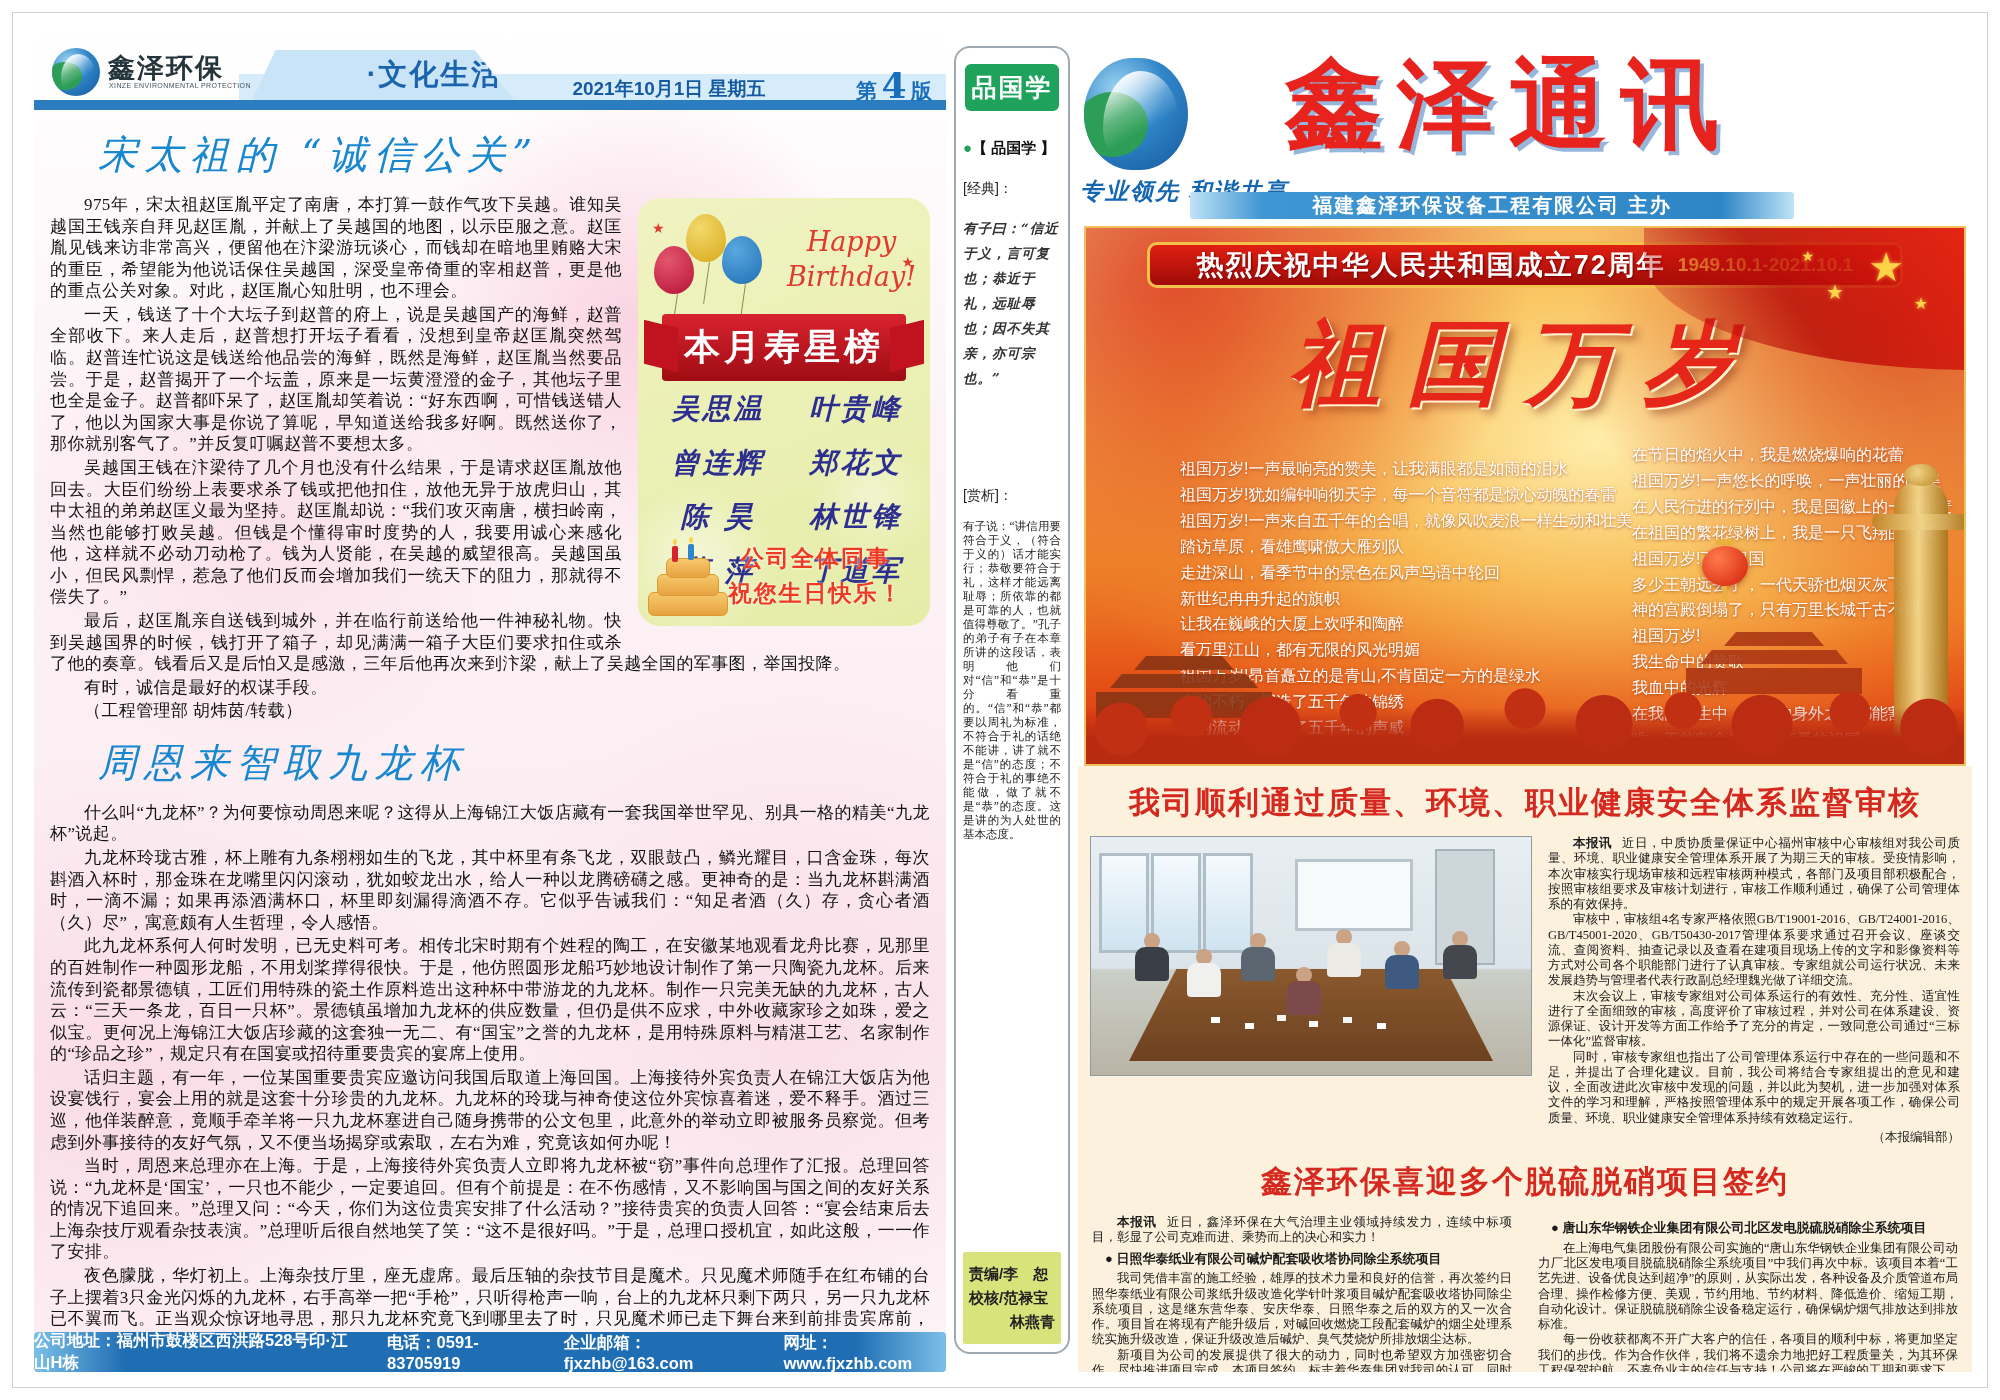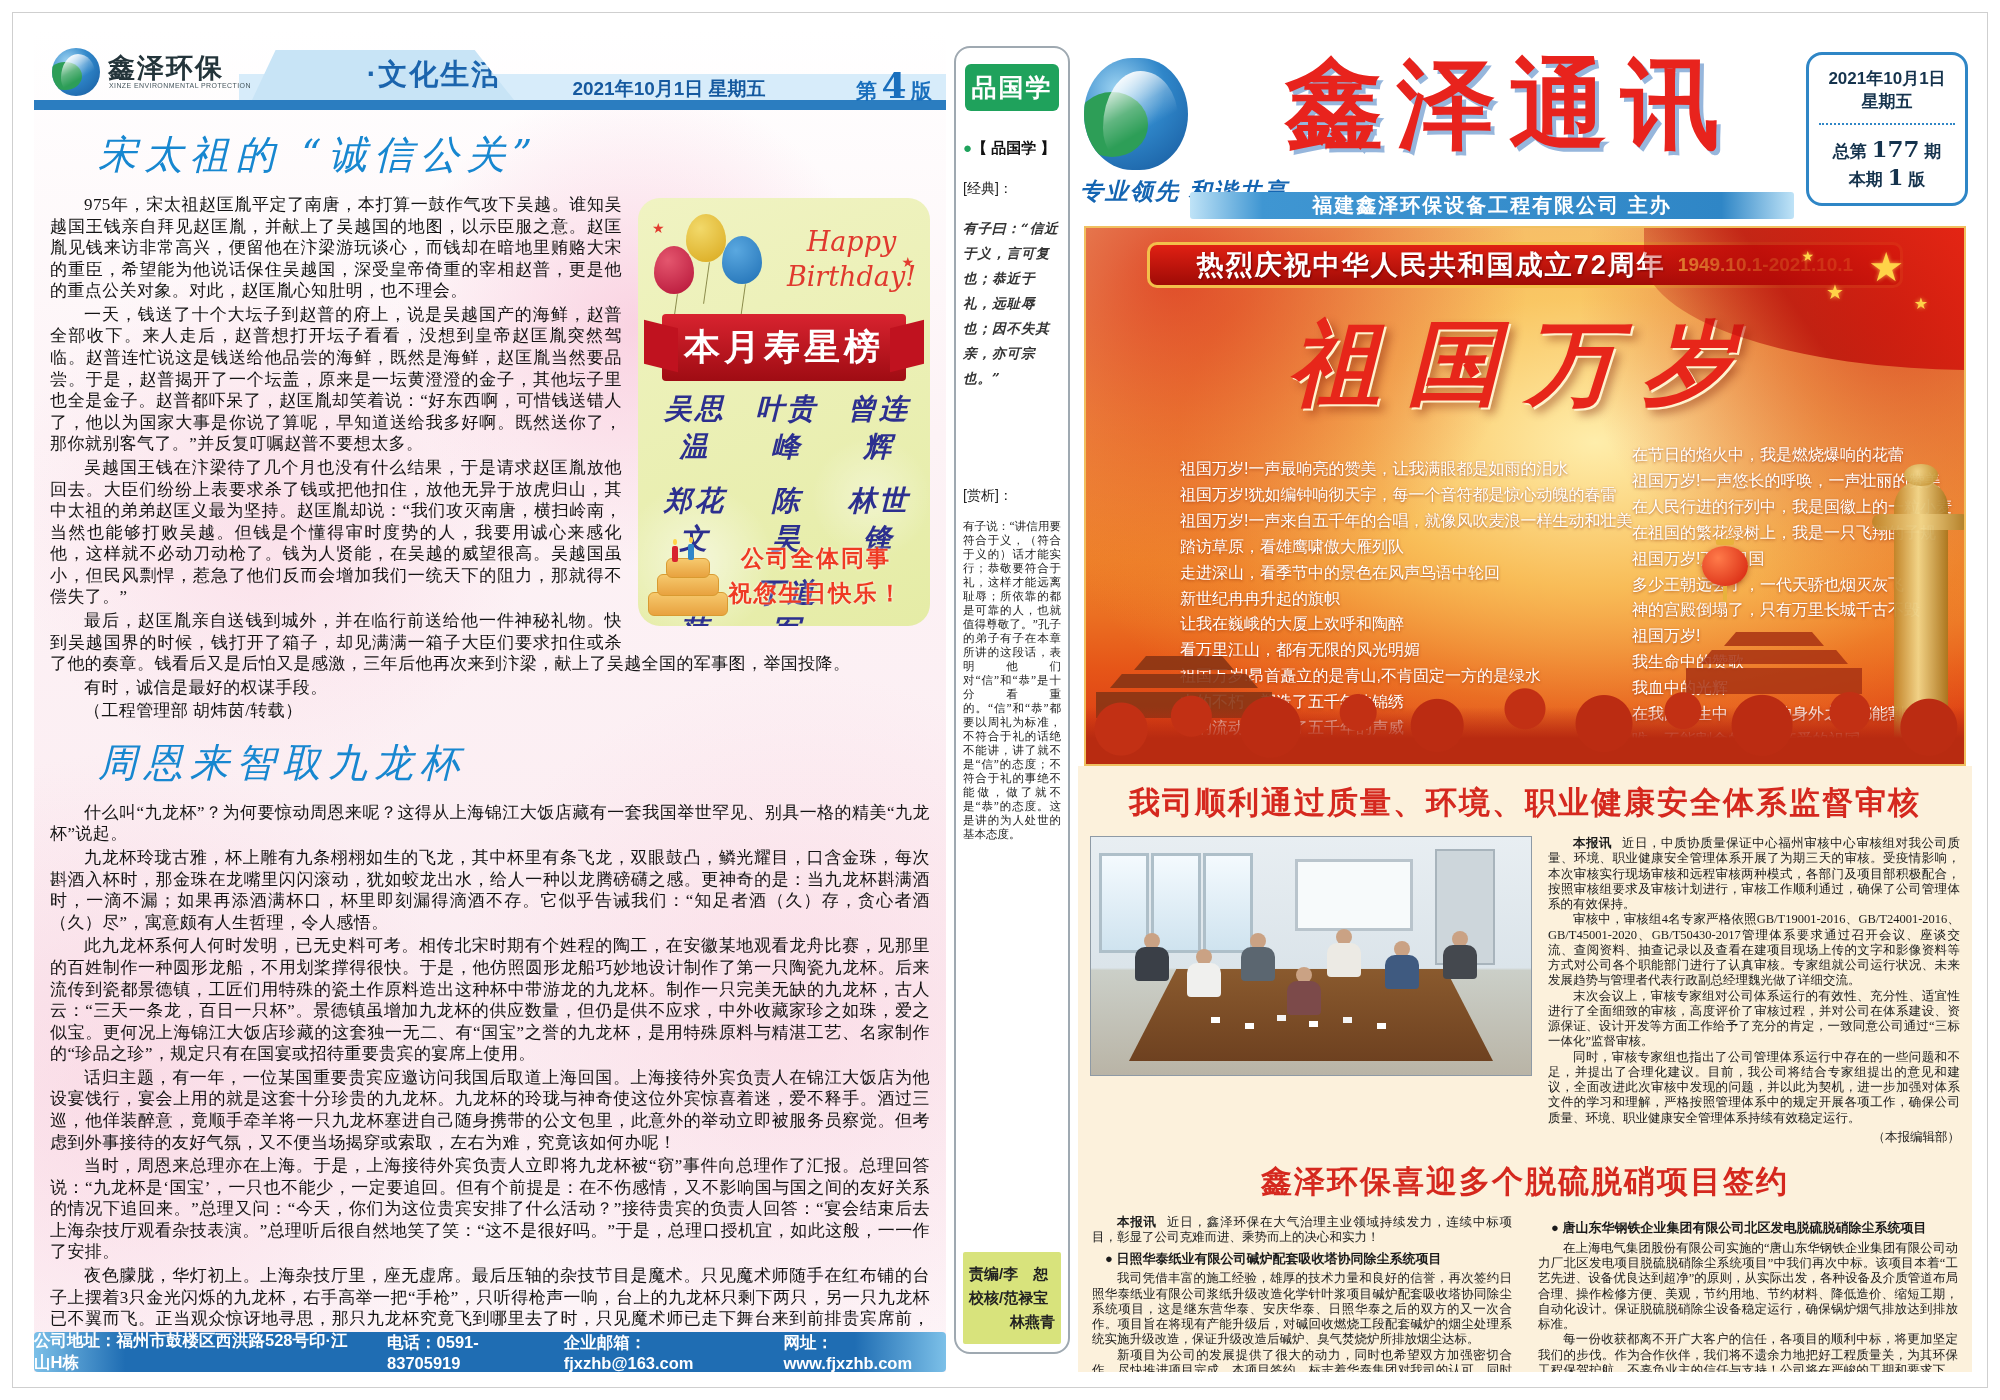--- a/index.html
+++ b/index.html
@@ -48,21 +48,21 @@
   .bl-yellow{left:48px;top:16px;background:radial-gradient(circle at 35% 30%,#f2d96a,#d9a81c);}
   .bl-blue{left:84px;top:38px;background:radial-gradient(circle at 35% 30%,#5aa8e0,#1f6fb4);}
   .bday-star{position:absolute;font-size:14px;color:#e23c30;}
   .hb{position:absolute;right:14px;top:26px;text-align:center;color:#e0392e;font-family:"DejaVu Serif",serif;
       font-style:italic;font-size:27px;line-height:1.3;}
   .ribbon{position:absolute;left:24px;right:24px;top:116px;background:linear-gradient(180deg,#d8232f,#9f0c13);
           color:#fff;text-align:center;font-size:36px;font-weight:bold;letter-spacing:4px;padding:9px 0;border-radius:4px;z-index:2;}
   .ribbon::before,.ribbon::after{content:"";position:absolute;top:10px;width:34px;height:44px;background:#c0121f;z-index:-1;}
   .ribbon::before{left:-18px;transform:skewY(14deg);}
   .ribbon::after{right:-18px;transform:skewY(-14deg);}
-  .names{position:absolute;left:22px;right:16px;top:192px;display:grid;grid-template-columns:1fr 1fr 1fr;
+  .names{position:absolute;left:22px;right:16px;top:192px;display:grid;grid-template-columns:1fr 1fr;
          gap:16px 22px;text-align:center;font-family:"DejaVu Serif",serif;font-style:italic;
          font-size:28px;font-weight:bold;color:#2c2f8f;letter-spacing:3px;}
   .wish{position:absolute;right:14px;bottom:16px;width:200px;text-align:center;color:#ef3a23;font-weight:bold;
         font-size:23px;line-height:1.5;letter-spacing:2px;text-shadow:0 0 3px #fff;}
   .cake{position:absolute;left:10px;bottom:10px;width:78px;height:70px;}
   .cake .tier{position:absolute;background:linear-gradient(#f6c96e,#e8a23f);border-radius:6px;border:1px solid #d99a30;}
   .cake .t1{bottom:0;left:0;width:78px;height:22px;}
   .cake .t2{bottom:20px;left:9px;width:60px;height:20px;}
   .cake .t3{bottom:38px;left:18px;width:42px;height:18px;}
   .candle{position:absolute;width:6px;height:16px;border-radius:2px;}
@@ -299,35 +299,20 @@
       <div>林燕青</div>
     </div>
   </div>
 
   <div class="page-right">
     <div class="rp-logo">
         <div class="globe globe-ellipse"></div>
       </div>
     <div class="rp-slogan">专业领先  和谐共享</div>
     <div class="rp-title">鑫泽通讯</div>
-    <div class="rp-issue">
-      <div>2021年10月1日</div>
-      <div>星期五</div>
-      <div class="dotline"></div>
-      <div>
-        <span>总第</span>
-        <span class="big">177</span>
-        <span>期</span>
-      </div>
-      <div>
-        <span>本期</span>
-        <span class="big">1</span>
-        <span>版</span>
-      </div>
-    </div>
     <div class="rp-pubbar">福建鑫泽环保设备工程有限公司  主办</div>
 
     <div class="poster">
       <div class="flag"></div>
       <span class="star" style="right:60px;top:16px;font-size:40px;">★</span>
       <span class="star" style="right:120px;top:52px;font-size:20px;">★</span>
       <span class="star" style="right:36px;top:66px;font-size:16px;">★</span>
       <span class="star" style="right:150px;top:20px;font-size:14px;">★</span>
 
       <div class="nd-banner">

